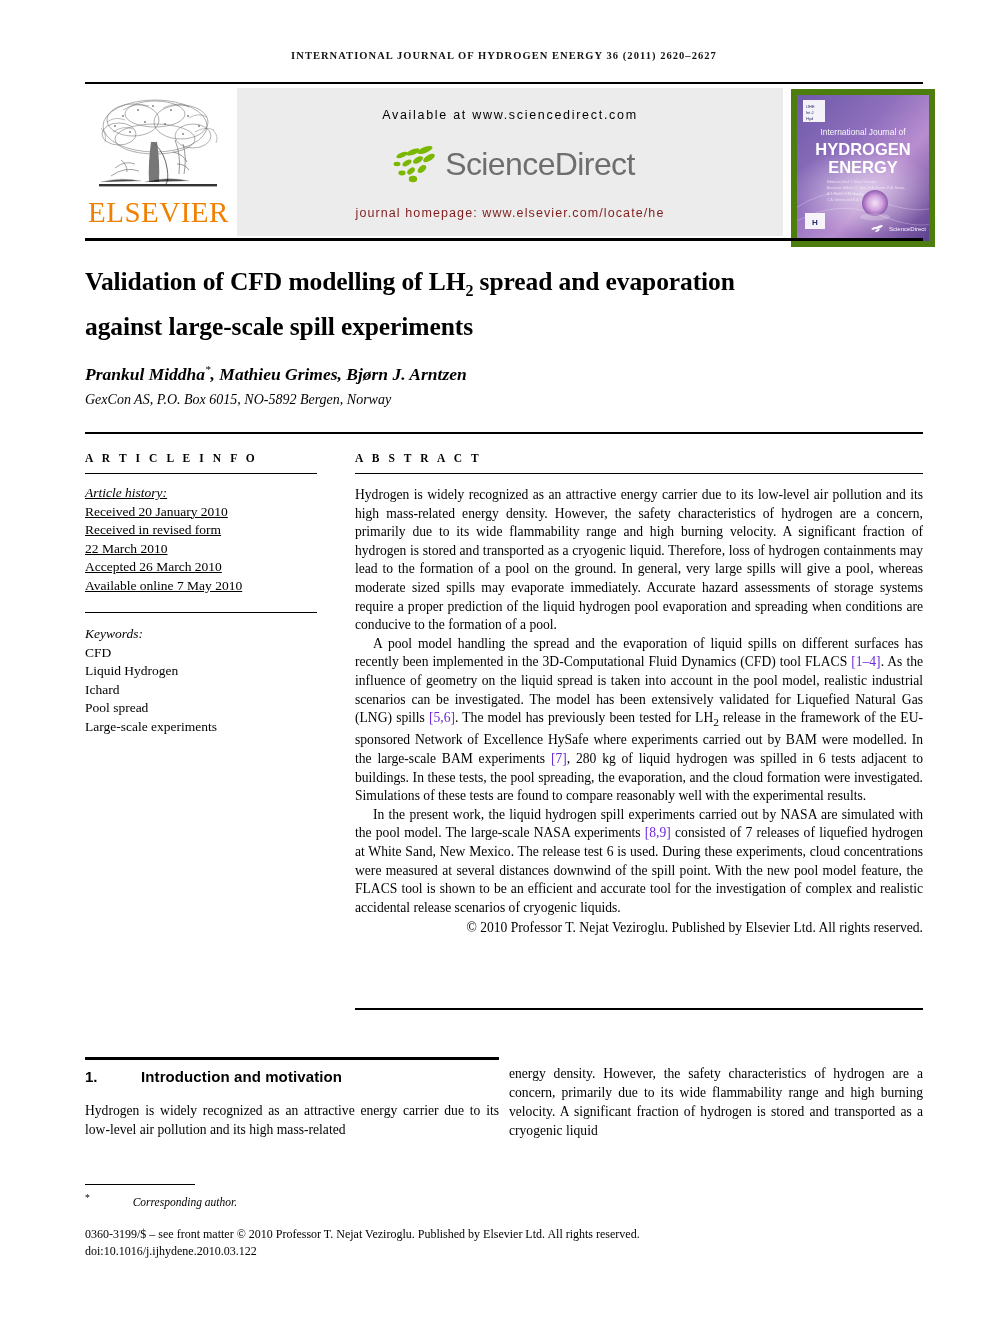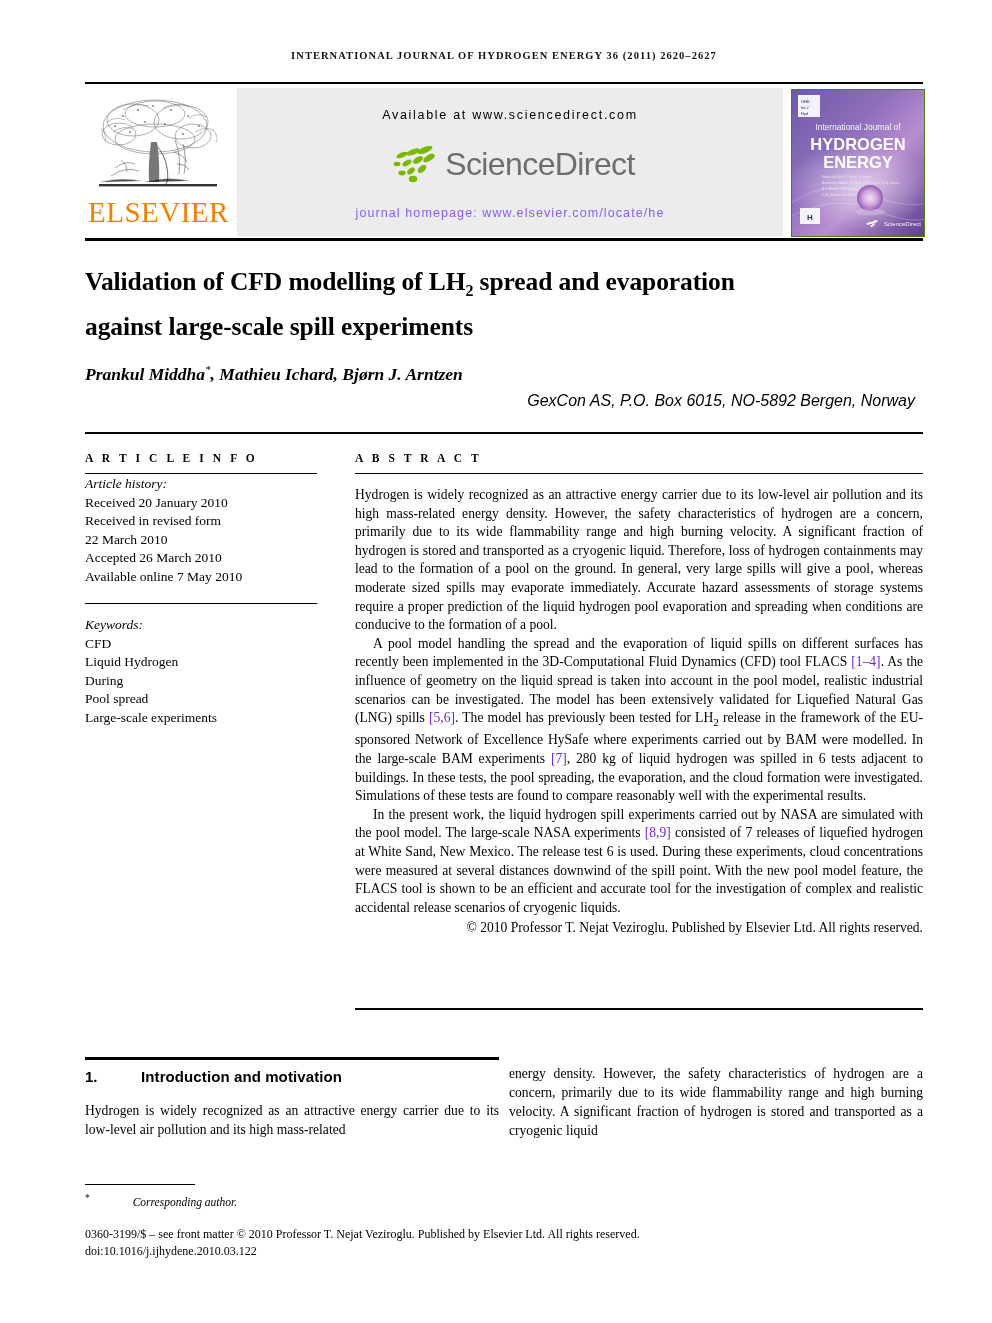--- a/index.html
+++ b/index.html
@@ -56,25 +56,25 @@
     position:absolute;left:0;top:52px;width:546px;height:48px;
     display:flex;align-items:center;justify-content:center;gap:4px;
   }
   .sd-logo-text{
     font-family:"Liberation Sans", sans-serif;
     font-size:32px;color:#6E6E6E;letter-spacing:-0.6px;
   }
   .sd-home{
     position:absolute;left:0;top:118px;width:546px;text-align:center;
     font-family:"Liberation Sans", sans-serif;
-    font-size:12.5px;letter-spacing:1.1px;color:#8b5cf6;
+    font-size:12.5px;letter-spacing:1.1px;color:#7f1d1d;
   }
   .cover{
     position:absolute;left:706px;top:1px;width:132px;height:146px;
-    border:1px solid #4d7c0f;overflow:hidden;background:#eab308;
+    border:6px solid #4d7c0f;overflow:hidden;background:#eab308;
   }
   .cover-inner{position:absolute;left:0;top:0;right:0;bottom:0;}
   .rule-mast{
     position:absolute;left:77px;top:238px;width:838px;height:3px;background:#000;
   }
 
   
   .title{
     position:absolute;left:77px;top:264px;width:830px;
     font-family:"Liberation Serif", serif;
@@ -83,40 +83,40 @@
   }
   .title sub{font-size:16px;}
   .authors{
     position:absolute;left:77px;top:363px;width:830px;
     font-family:"Liberation Serif", serif;
     font-size:17.5px;font-style:italic;font-weight:bold;
   }
   .authors sup{font-size:11px;font-weight:normal;}
   .affil{
     position:absolute;left:77px;top:392px;width:830px;
-    font-family:Liberation Sans, sans-serif;
-    font-size:16px;font-style:italic;text-align:right;
+    font-family:Liberation Serif, serif;
+    font-size:14px;font-style:italic;
   }
   .rule-auth{
     position:absolute;left:77px;top:432px;width:838px;height:2px;background:#000;
   }
 
   
   .infocol{position:absolute;left:77px;top:452px;width:232px;}
   .abscol{position:absolute;left:347px;top:452px;width:568px;}
 
   .sechead{
     font-family:"Liberation Serif", serif;
     font-size:11.5px;font-weight:bold;letter-spacing:3.1px;
     text-transform:uppercase;
   }
   .hr-thin{height:1px;background:#000;margin-top:9px;}
   .hr-med{height:1.5px;background:#000;}
 
-  .hist{margin-top:1px;font-size:13.5px;line-height:18.6px;}
+  .hist{margin-top:10px;font-size:13.5px;line-height:18.6px;text-decoration:underline;}
   .hist .lbl{font-style:italic;}
   .kwblock{margin-top:12px;font-size:13.5px;line-height:18.6px;}
   .kwblock .lbl{font-style:italic;}
 
   .abs-p{
     font-size:13.6px;line-height:18.6px;text-align:justify;
     margin:0;
     -webkit-hyphens:none;hyphens:none;
   }
   .abs-p.first{margin-top:12px;}
@@ -303,21 +303,21 @@
     </div>
   </div>
   <div class="rule-mast"></div>
 
   <div class="title">
     <span>Validation of CFD modelling of LH</span><sub>2</sub><span> spread and evaporation</span><br>
     <span>against large-scale spill experiments</span>
   </div>
 
   <div class="authors">
-    <span>Prankul Middha</span><sup>*</sup><span>, Mathieu Ichard, Bjørn J. Arntzen</span>
+    <span>Prankul Middha</span><sup>*</sup><span>, Mathieu Grimes, Bjørn J. Arntzen</span>
   </div>
   <div class="affil">GexCon AS, P.O. Box 6015, NO-5892 Bergen, Norway</div>
   <div class="rule-auth"></div>
 
   <div class="infocol">
     <div class="sechead">A R T I C L E   I N F O</div>
     <div class="hr-thin"></div>
 
     <div class="hist">
       <div class="lbl">Article history:</div>
@@ -328,21 +328,21 @@
       <div>Available online 7 May 2010</div>
     </div>
 
     <div style="height:16px"></div>
     <div class="hr-med"></div>
 
     <div class="kwblock">
       <div class="lbl">Keywords:</div>
       <div>CFD</div>
       <div>Liquid Hydrogen</div>
-      <div>During</div>
+      <div>Ichard</div>
       <div>Pool spread</div>
       <div>Large-scale experiments</div>
     </div>
   </div>
 
   <div class="abscol">
     <div class="sechead">A B S T R A C T</div>
     <div class="hr-thin"></div>
 
     <p class="abs-p first">Hydrogen is widely recognized as an attractive energy carrier due to its low-level air pollution and its high mass-related energy density. However, the safety characteristics of hydrogen are a concern, primarily due to its wide flammability range and high burning velocity. A significant fraction of hydrogen is stored and transported as a cryogenic liquid. Therefore, loss of hydrogen containments may lead to the formation of a pool on the ground. In general, very large spills will give a pool, whereas moderate sized spills may evaporate immediately. Accurate hazard assessments of storage systems require a proper prediction of the liquid hydrogen pool evaporation and spreading when conditions are conducive to the formation of a pool.</p>

